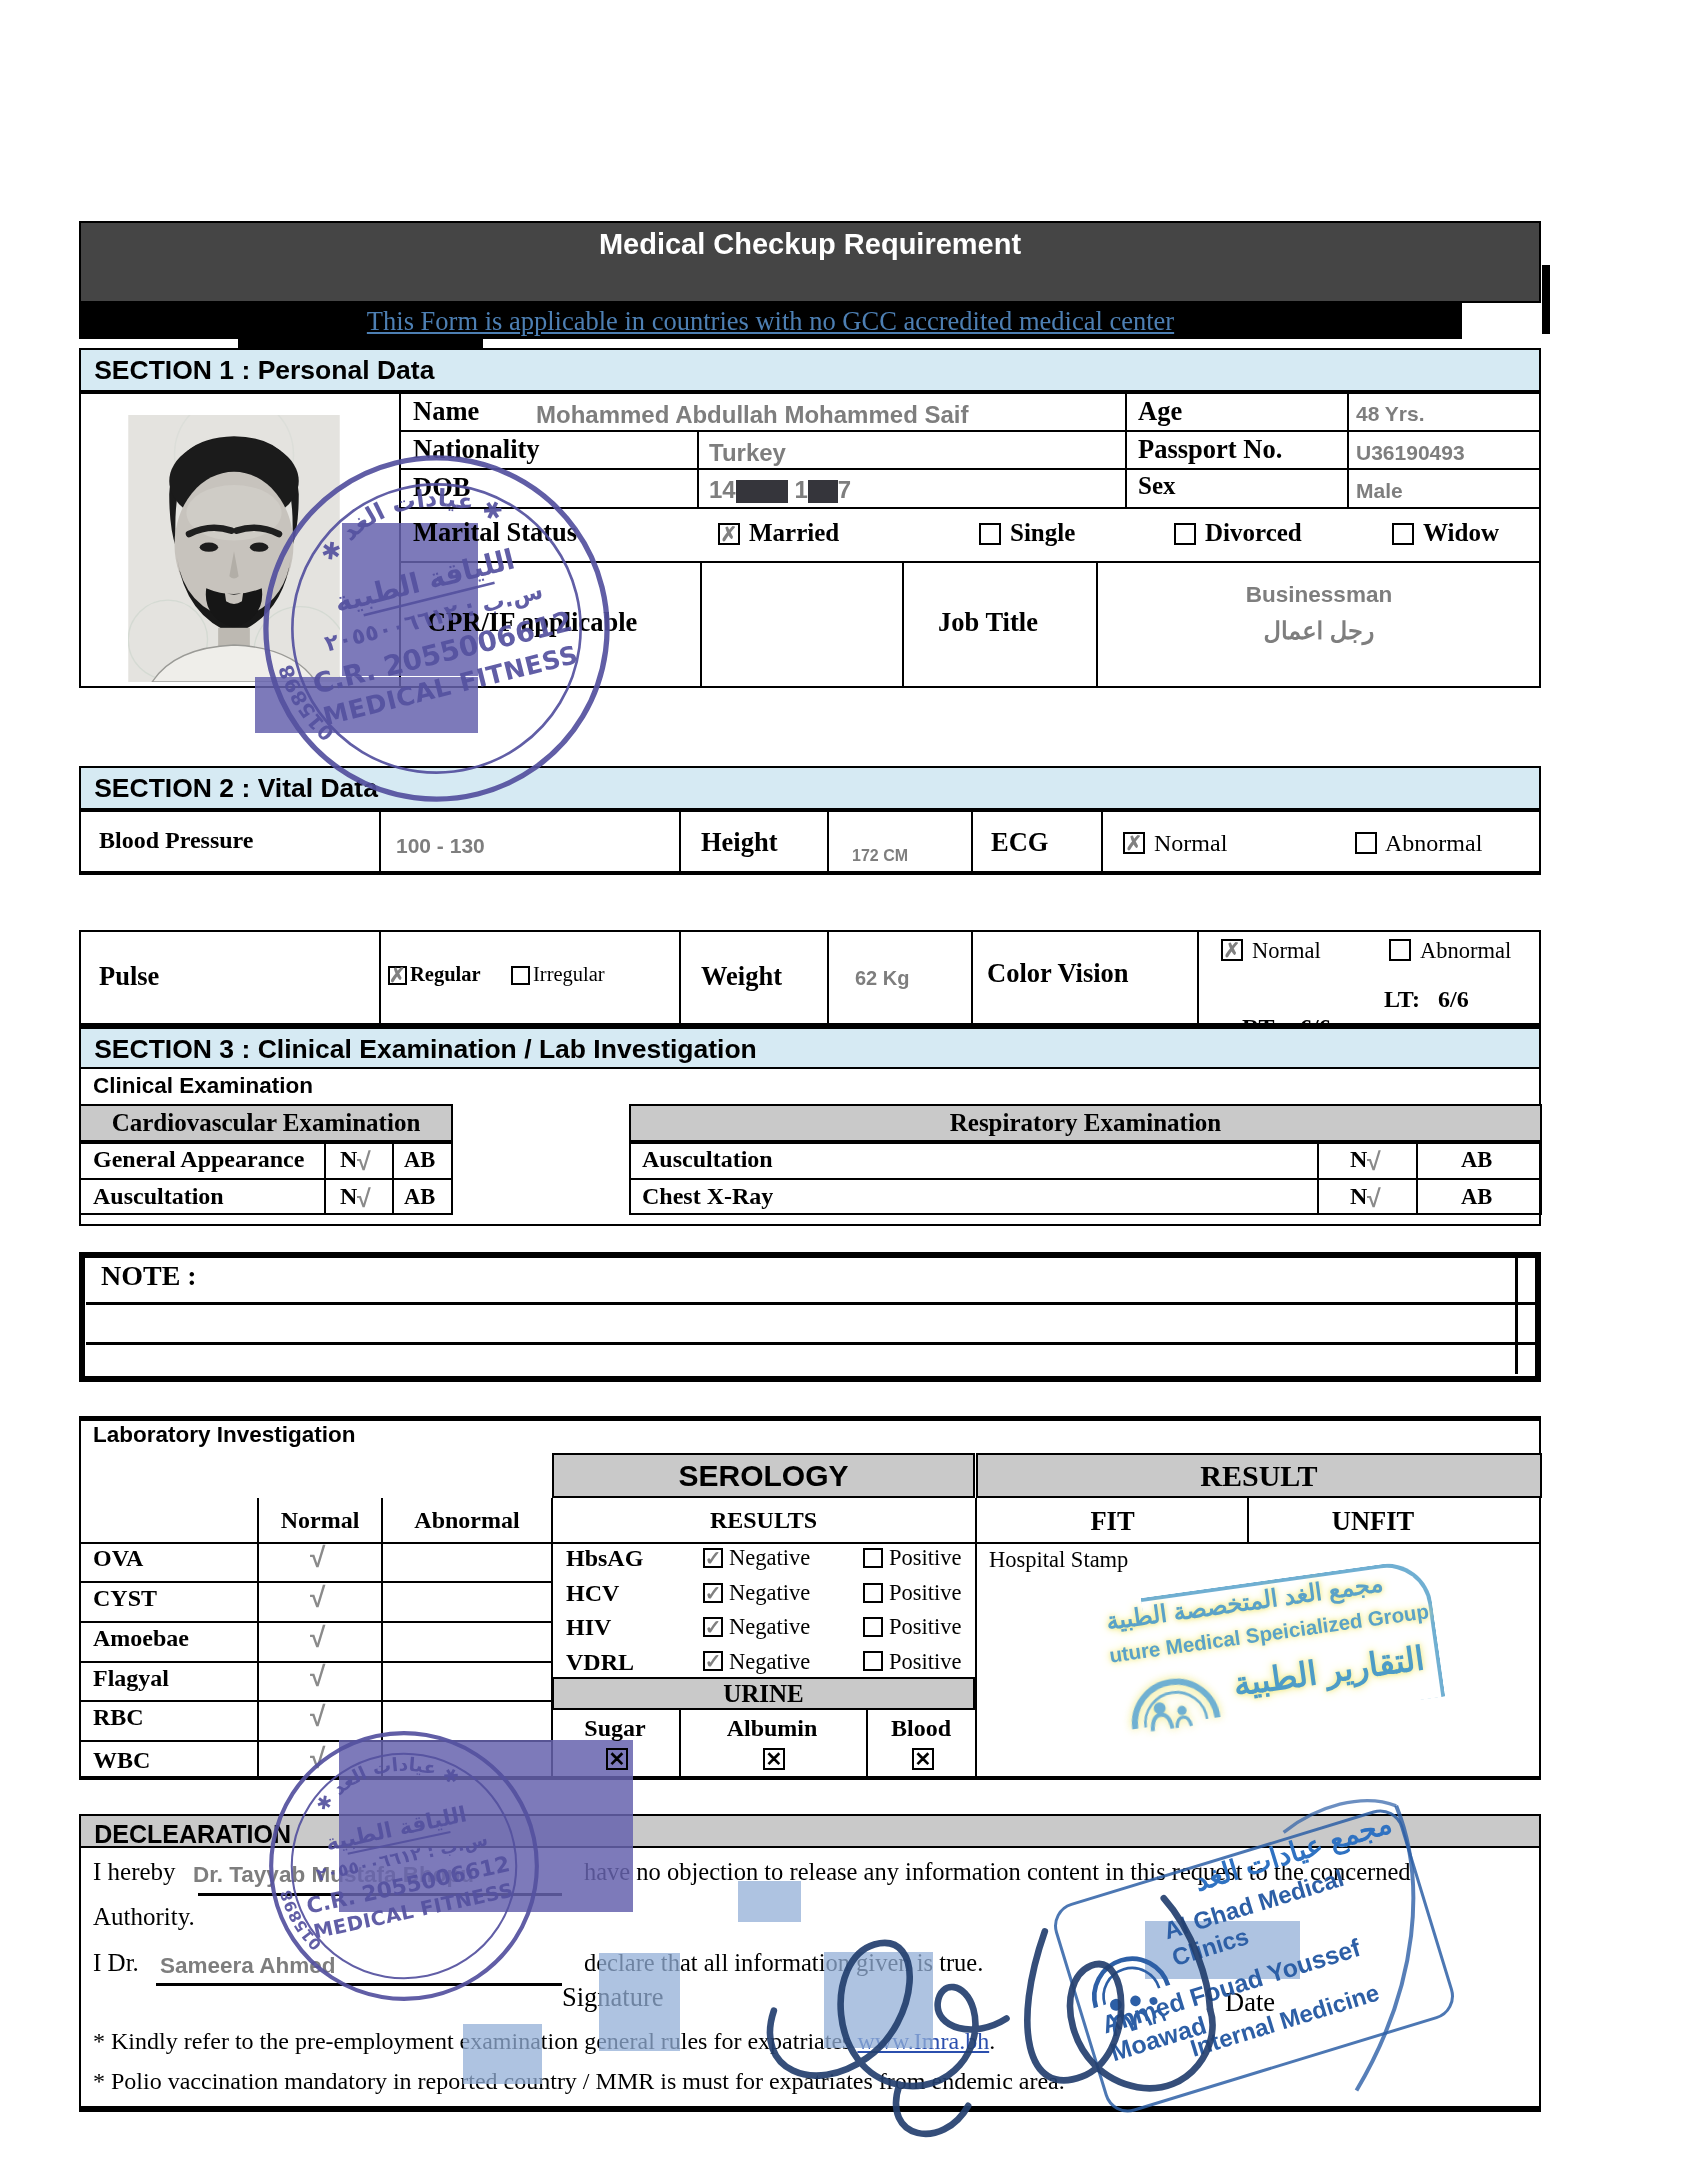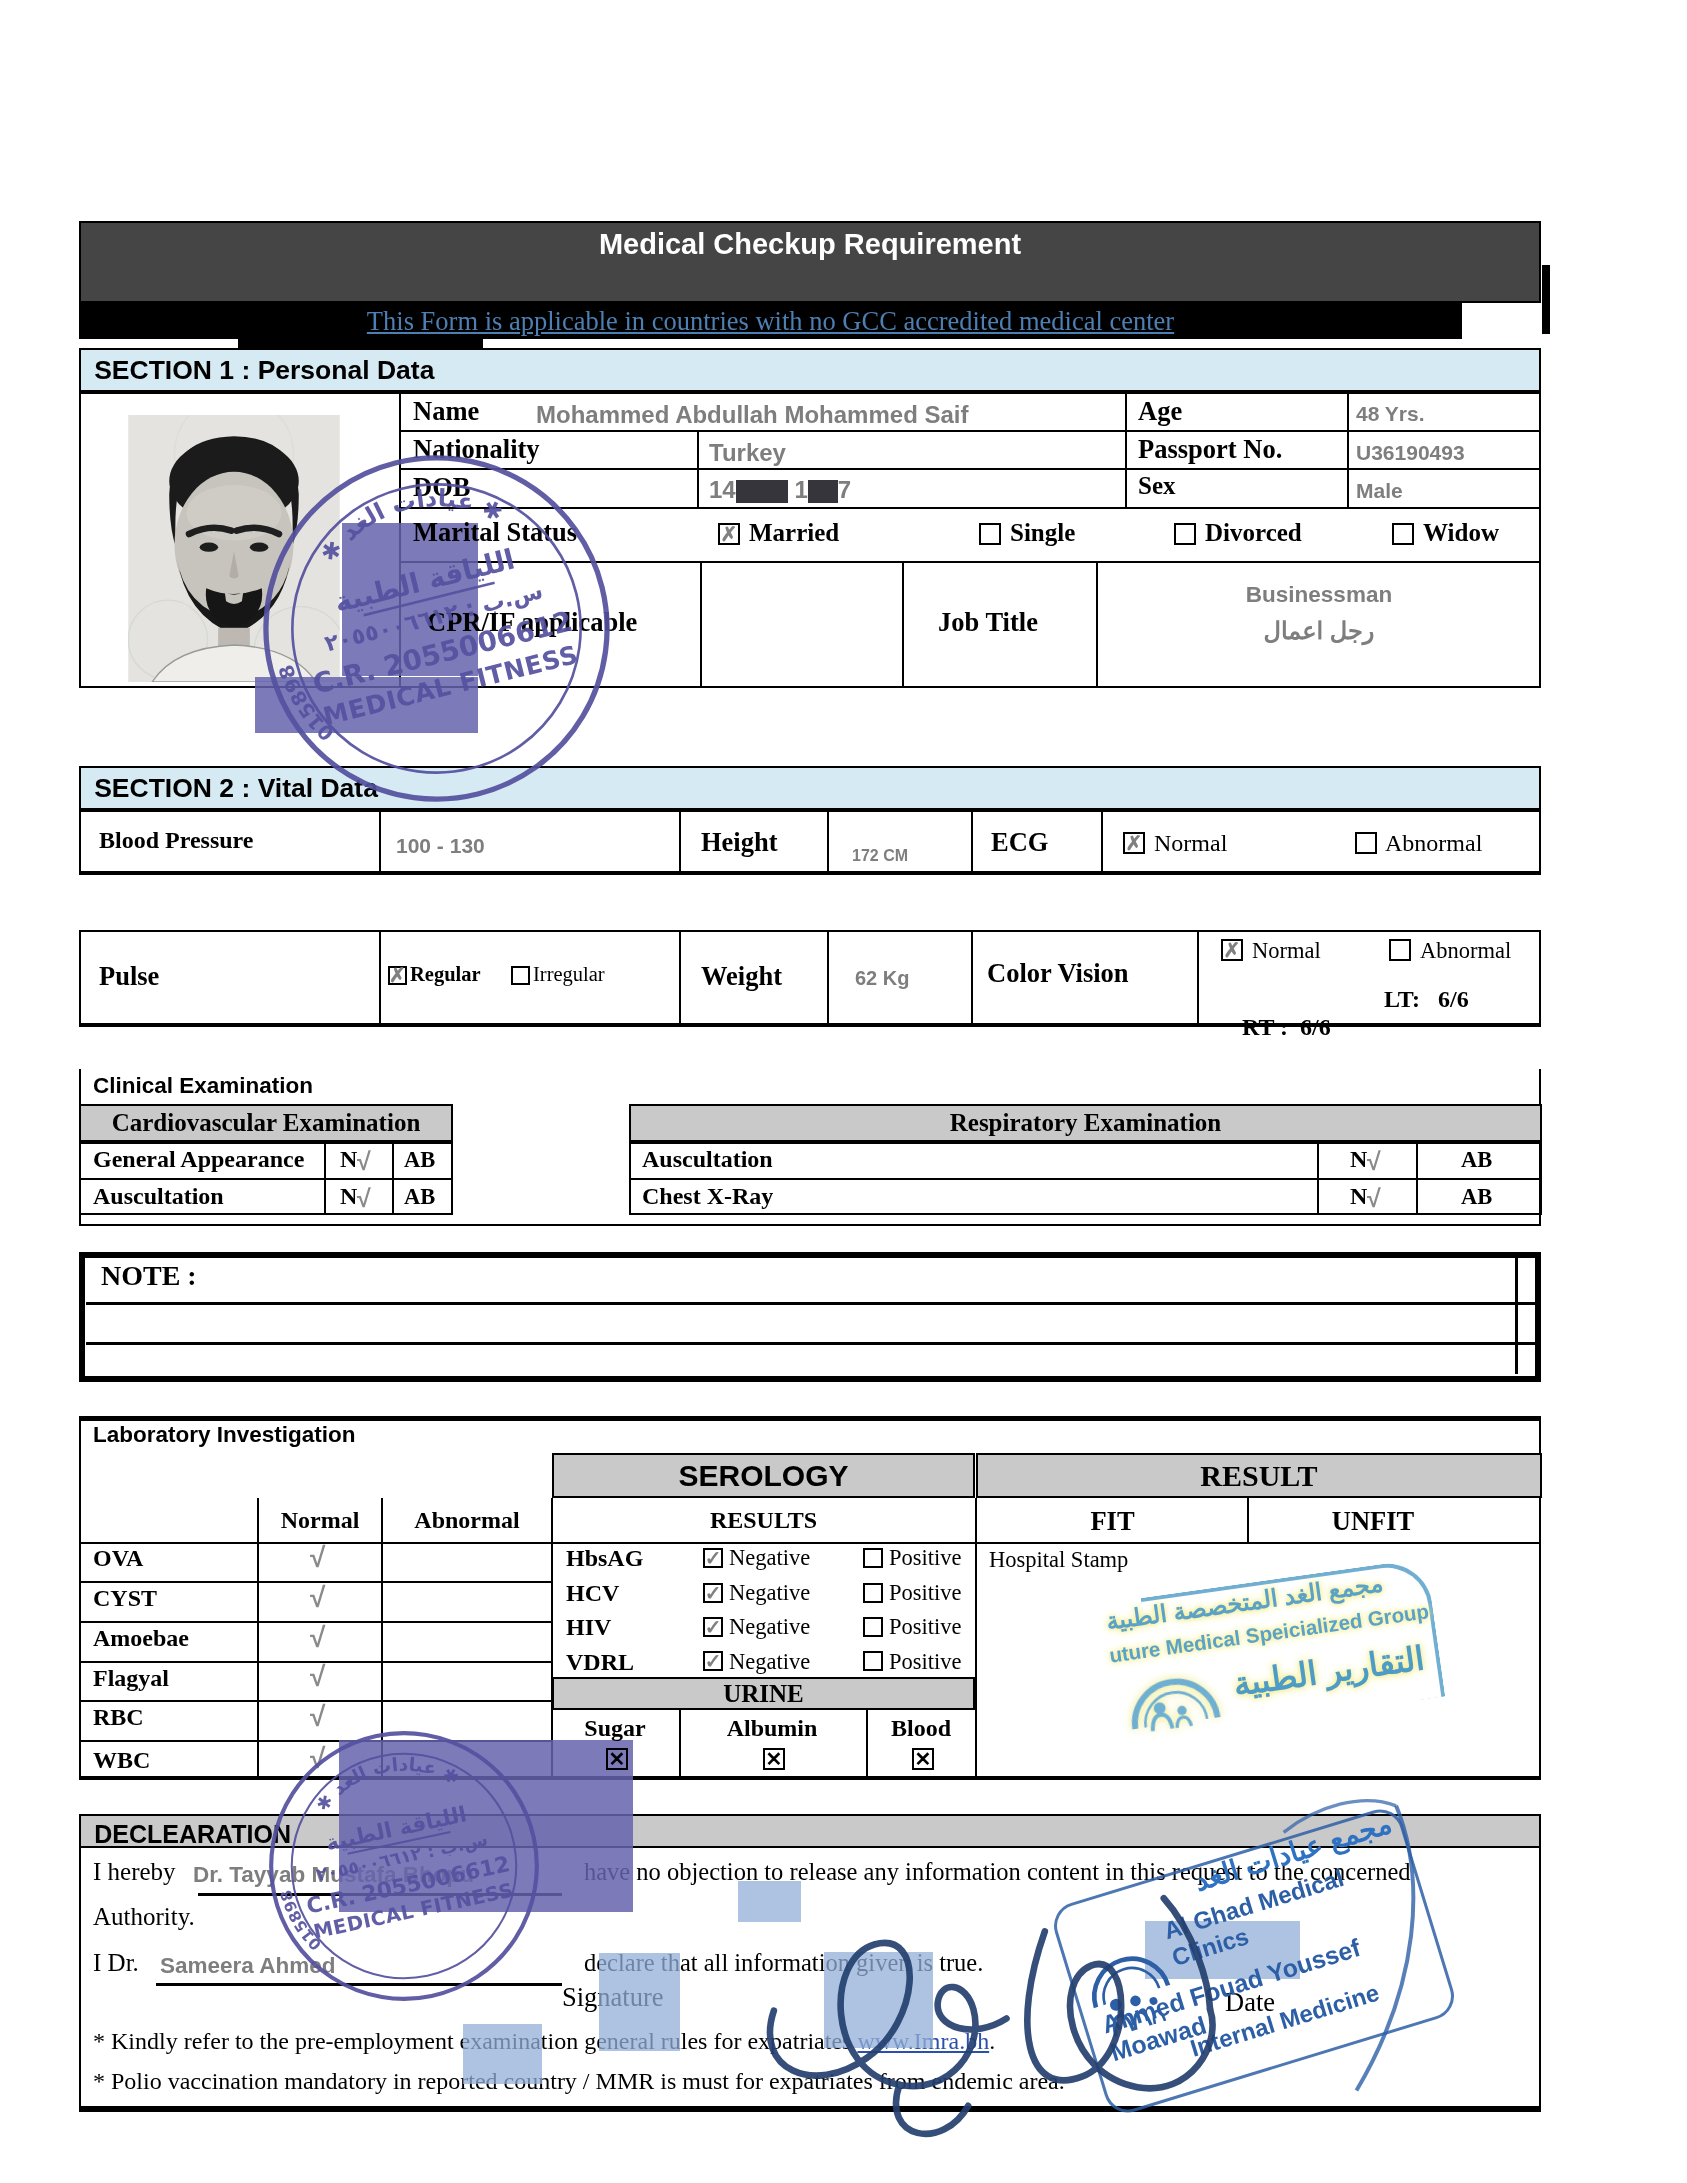--- a/index.html
+++ b/index.html
@@ -145,20 +145,23 @@
   <span class="lbl" style="left:701px;top:961px;font-size:26.5px;">Weight</span>
   <span class="abs val" style="left:855px;top:967px;font-size:20px;">62 Kg</span>
   <span class="lbl" style="left:987px;top:958px;font-size:26.5px;">Color Vision</span>
   <div class="cbox gx" style="left:1221px;top:939px;"></div>
   <span class="lbl" style="left:1252px;top:938px;font-size:22.5px;font-weight:normal;">Normal</span>
   <div class="cbox" style="left:1389px;top:939px;"></div>
   <span class="lbl" style="left:1420px;top:938px;font-size:22.5px;font-weight:normal;">Abnormal</span>
   <span class="lbl" style="left:1242px;top:986px;font-size:24px;white-space:pre;margin-top:28px;">RT :  6/6</span>
   <span class="lbl" style="left:1384px;top:986px;font-size:24px;white-space:pre;">LT:   6/6</span>
 
+  <div class="sechead" style="top:1027px;height:42px;">
+    <span>SECTION 3 : Clinical Examination / Lab Investigation</span>
+  </div>
   <div class="abs" style="left:79px;top:1069px;width:1462px;height:157px;border:2px solid #000;border-top:none;box-sizing:border-box;"></div>
   <span class="slabel" style="left:93px;top:1073px;font-size:22.5px;">Clinical Examination</span>
 
   <div class="abs grayband ctr" style="left:79px;top:1104px;width:374px;height:38px;">
     <span class="serif b" style="font-size:25px;">Cardiovascular Examination</span>
   </div>
   <div class="abs" style="left:79px;top:1142px;width:374px;height:73px;border:2px solid #000;box-sizing:border-box;"></div>
   <div class="hl" style="left:79px;top:1178px;width:374px;height:2px;"></div>
   <div class="vl" style="left:324px;top:1142px;width:2px;height:73px;"></div>
   <div class="vl" style="left:392px;top:1142px;width:2px;height:73px;"></div>

